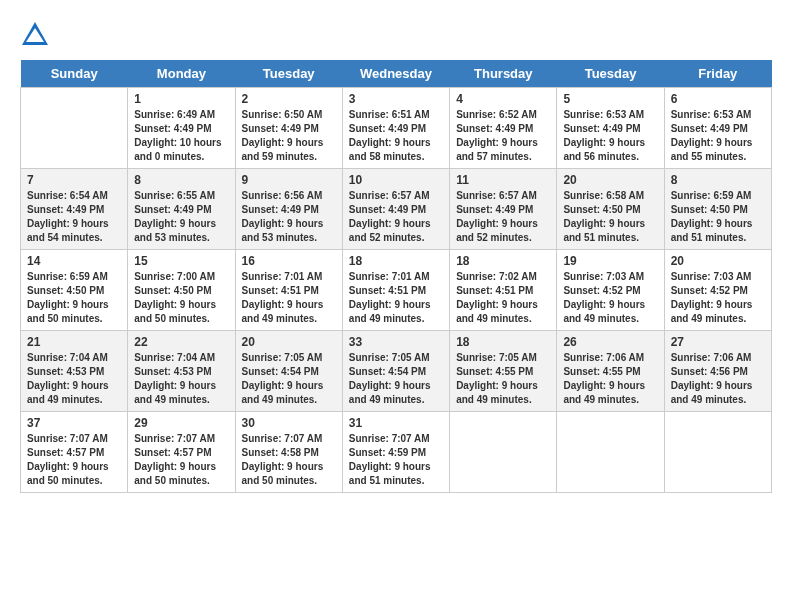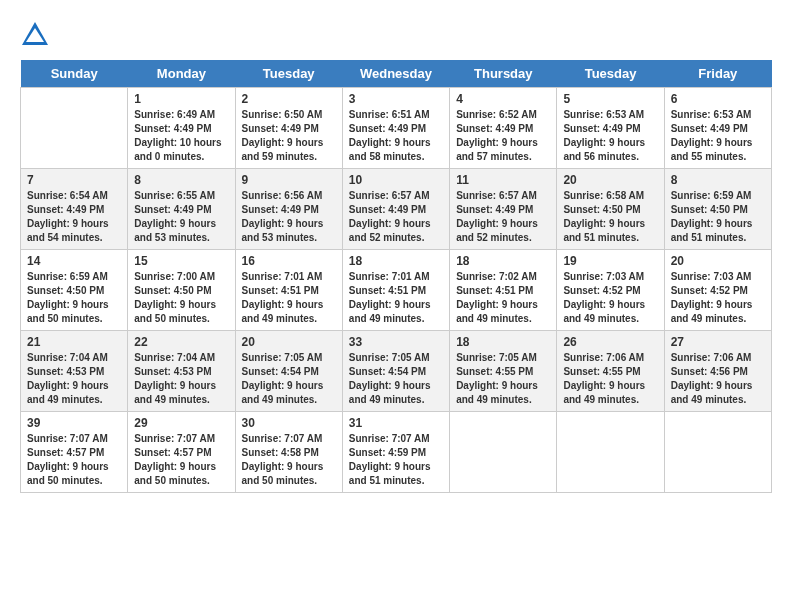--- a/index.html
+++ b/index.html
@@ -240,21 +240,21 @@
           <span class="day-number">26</span>
           <div class="day-info">Sunrise: 7:06 AM<br>Sunset: 4:55 PM<br>Daylight: 9 hours<br>and 49 minutes.</div>
         </td>
         <td>
           <span class="day-number">27</span>
           <div class="day-info">Sunrise: 7:06 AM<br>Sunset: 4:56 PM<br>Daylight: 9 hours<br>and 49 minutes.</div>
         </td>
       </tr>
       <tr>
         <td>
-          <span class="day-number">39</span>
+          <span class="day-number">37</span>
           <div class="day-info">Sunrise: 7:07 AM<br>Sunset: 4:57 PM<br>Daylight: 9 hours<br>and 50 minutes.</div>
         </td>
         <td>
           <span class="day-number">29</span>
           <div class="day-info">Sunrise: 7:07 AM<br>Sunset: 4:57 PM<br>Daylight: 9 hours<br>and 50 minutes.</div>
         </td>
         <td>
           <span class="day-number">30</span>
           <div class="day-info">Sunrise: 7:07 AM<br>Sunset: 4:58 PM<br>Daylight: 9 hours<br>and 50 minutes.</div>
         </td>

